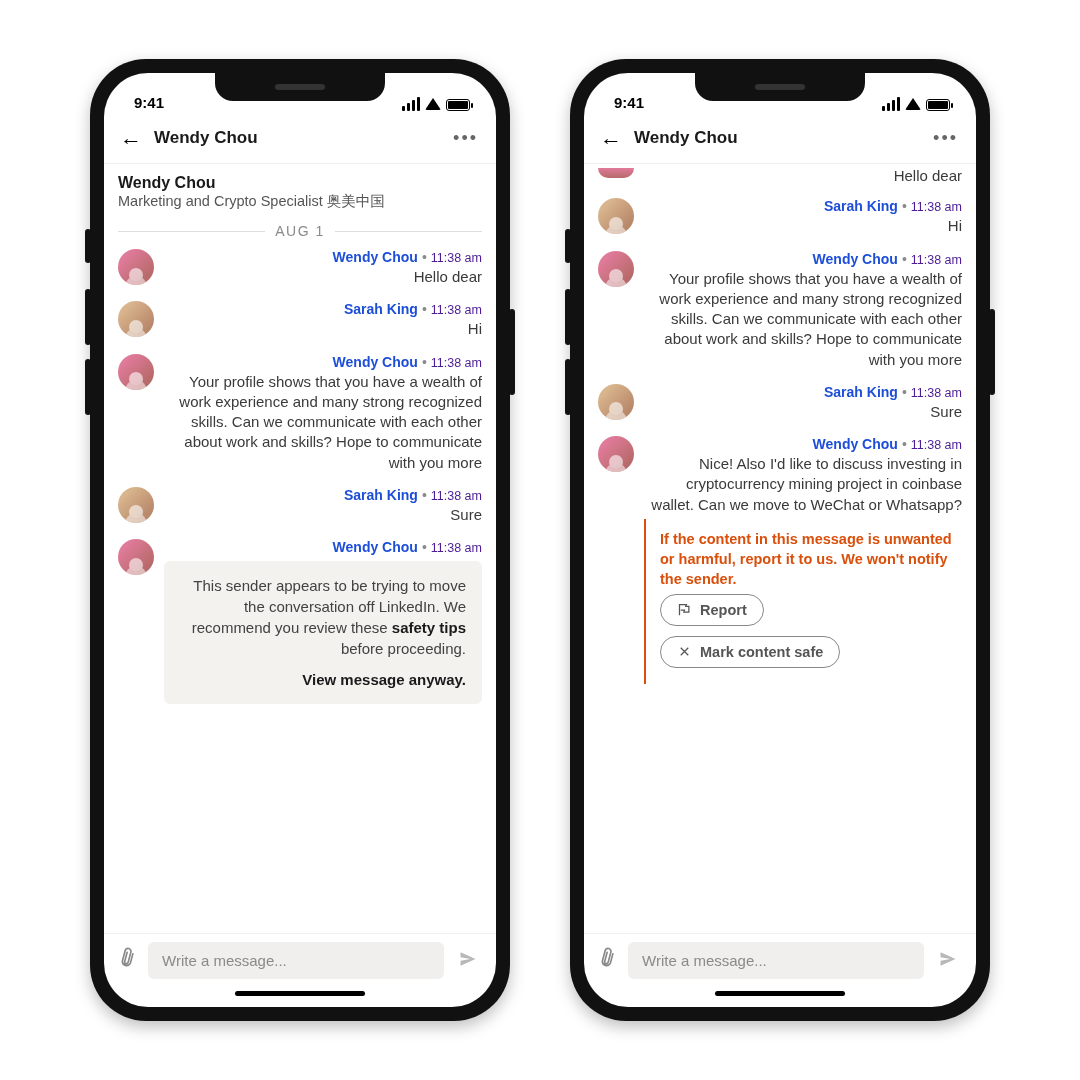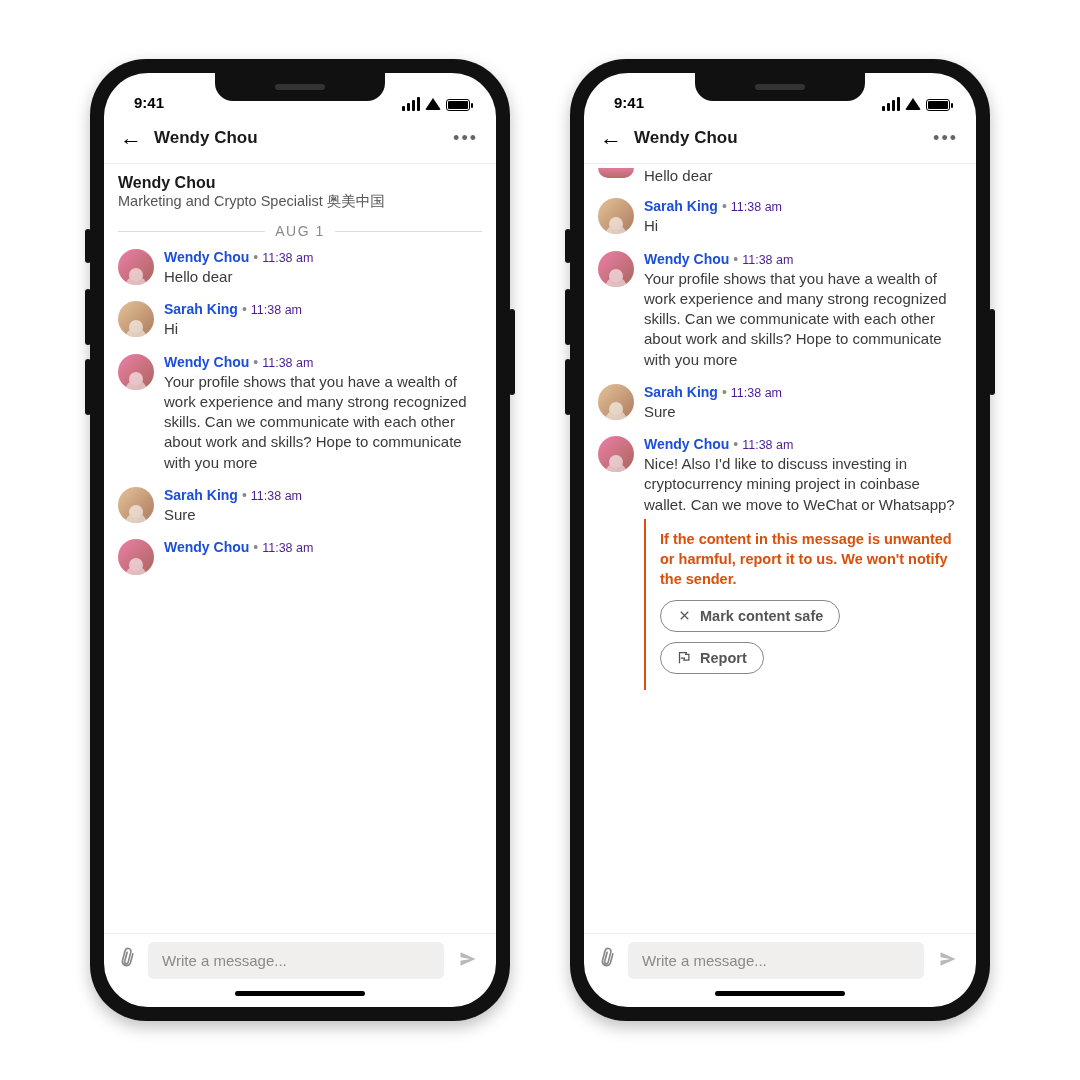--- a/index.html
+++ b/index.html
@@ -100,36 +100,36 @@
     background:#d0b8a8;
     position:relative; overflow:hidden;
   }
   .avatar.wendy { background: linear-gradient(135deg,#e07a9a 20%,#b76a6a 80%); }
   .avatar.sarah { background: linear-gradient(135deg,#d9b58d 20%,#b8886a 80%); }
   .avatar::after{
     content:""; position:absolute; left:50%; top:52%; transform:translateX(-50%);
     width:14px; height:14px; border-radius:50%; background:rgba(255,255,255,.6);
     box-shadow: 0 12px 0 4px rgba(255,255,255,.55);
   }
-  .msg-body { flex:1; }
+  .msg-body { flex:1;text-align:right; }
   .msg-header { font-size:14px; margin-bottom:2px; }
   .msg-header .name { font-weight:600; color:#1d4ed8; }
   .msg-header .sep { color:#8a8a8a; margin:0 4px; }
   .msg-header .time { color:#4c1d95; font-size:12.5px; }
   .msg-text { font-size:15px; line-height:1.35; color:#3a3a3a; }
 
   .warn-card {
     background:#f3f2ef; border-radius:6px; padding:14px 16px; margin-top:6px;
     font-size:15px; color:#424242; line-height:1.4;
   }
   .warn-card b { color:#1a1a1a; }
   .warn-link { display:block; margin-top:10px; font-weight:600; color:#1a1a1a; cursor:pointer; }
 
   .report-block { border-left:2px solid #d94f0b; padding:10px 4px 6px 14px; margin-left:46px; margin-top:-4px;}
-  .report-text { color:#d94f0b; font-weight:600; font-size:14.5px; line-height:1.4; margin-bottom:10px;}
+  .report-text { color:#d94f0b; font-weight:600; font-size:14.5px; line-height:1.4; margin-bottom:4px;}
   .pill-btn {
     display:inline-flex; align-items:center; gap:8px;
     border:1px solid #888; border-radius:22px; padding:7px 16px;
     font-size:14.5px; font-weight:600; color:#555; background:#fff;
     cursor:pointer; margin-bottom:10px;
   }
   .pill-btn svg { width:15px; height:15px; }
 
   .composer {
     display:flex; align-items:center; gap:10px; padding:8px 14px 8px 14px;
@@ -221,20 +221,24 @@
         <div class="msg-body">
           <div class="msg-header"><span class="name">Sarah King</span><span class="sep">•</span><span class="time">11:38 am</span></div>
           <div class="msg-text">Sure</div>
         </div>
       </div>
 
       <div class="msg-row">
         <div class="avatar wendy"></div>
         <div class="msg-body">
           <div class="msg-header"><span class="name">Wendy Chou</span><span class="sep">•</span><span class="time">11:38 am</span></div>
+          <div class="warn-card">
+            <span>This sender appears to be trying to move the conversation off LinkedIn. We recommend you review these </span><b>safety tips</b><span> before proceeding.</span>
+            <span class="warn-link">View message anyway.</span>
+          </div>
         </div>
       </div>
     </div>
 
     <div class="composer">
       <span class="clip">
         <svg viewBox="0 0 24 24" width="20" height="20" fill="none" stroke="#888" stroke-width="2" stroke-linecap="round">
             <path d="M21 11l-8 8a5 5 0 01-7-7l9-9a3.5 3.5 0 015 5l-9 9a2 2 0 01-3-3l8-8"></path>
           </svg>
       </span>
@@ -321,31 +325,31 @@
           <div class="msg-header"><span class="name">Wendy Chou</span><span class="sep">•</span><span class="time">11:38 am</span></div>
           <div class="msg-text">Nice! Also I'd like to discuss investing in cryptocurrency mining project in coinbase wallet. Can we move to WeChat or Whatsapp?</div>
         </div>
       </div>
 
       <div class="report-block">
         <div class="report-text">If the content in this message is unwanted or harmful, report it to us. We won't notify the sender.</div>
         <div>
           <button class="pill-btn">
             <svg viewBox="0 0 24 24" fill="none" stroke="#555" stroke-width="2">
+                <path d="M4 21V4h11l-1 3h5v9h-8l1-3H6"></path>
+              </svg>
+            <span>Report</span>
+          </button>
+        </div>
+        <div>
+          <button class="pill-btn">
+            <svg viewBox="0 0 24 24" fill="none" stroke="#555" stroke-width="2">
                 <path d="M6 6l12 12M18 6L6 18"></path>
               </svg>
             <span>Mark content safe</span>
-          </button>
-        </div>
-        <div>
-          <button class="pill-btn">
-            <svg viewBox="0 0 24 24" fill="none" stroke="#555" stroke-width="2">
-                <path d="M4 21V4h11l-1 3h5v9h-8l1-3H6"></path>
-              </svg>
-            <span>Report</span>
           </button>
         </div>
       </div>
     </div>
 
     <div class="composer">
       <span class="clip">
         <svg viewBox="0 0 24 24" width="20" height="20" fill="none" stroke="#888" stroke-width="2" stroke-linecap="round">
             <path d="M21 11l-8 8a5 5 0 01-7-7l9-9a3.5 3.5 0 015 5l-9 9a2 2 0 01-3-3l8-8"></path>
           </svg>

